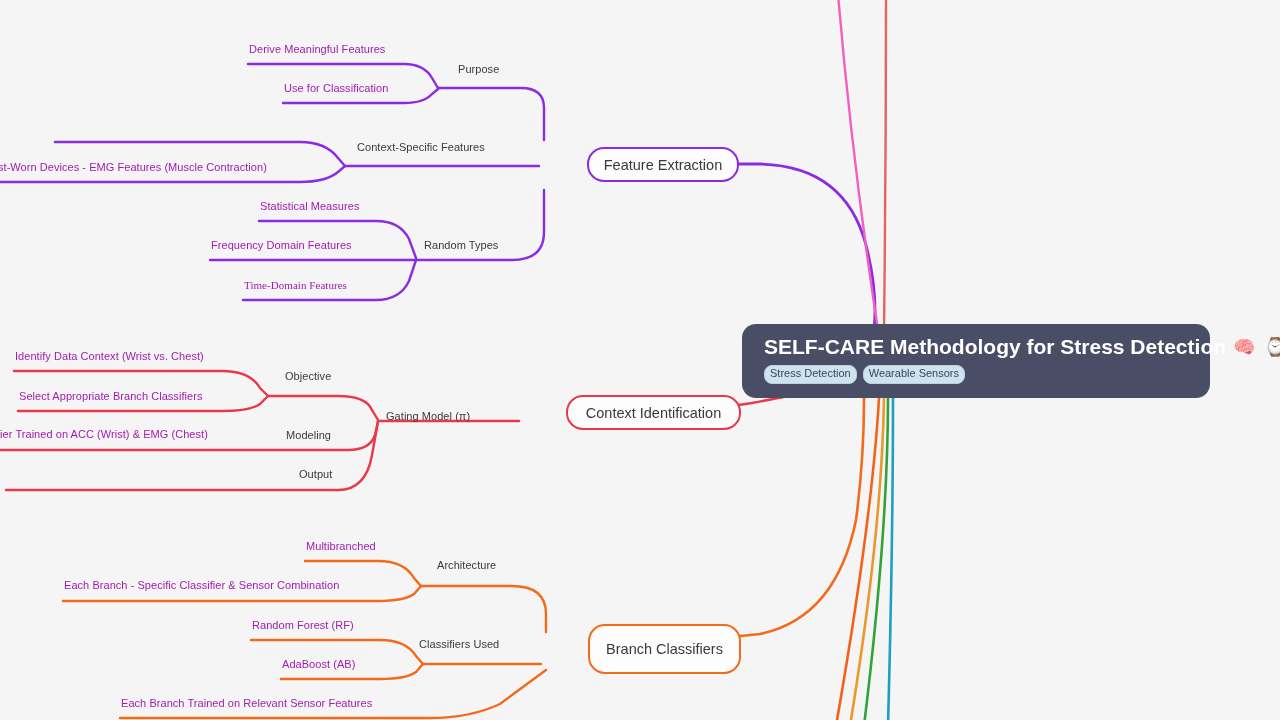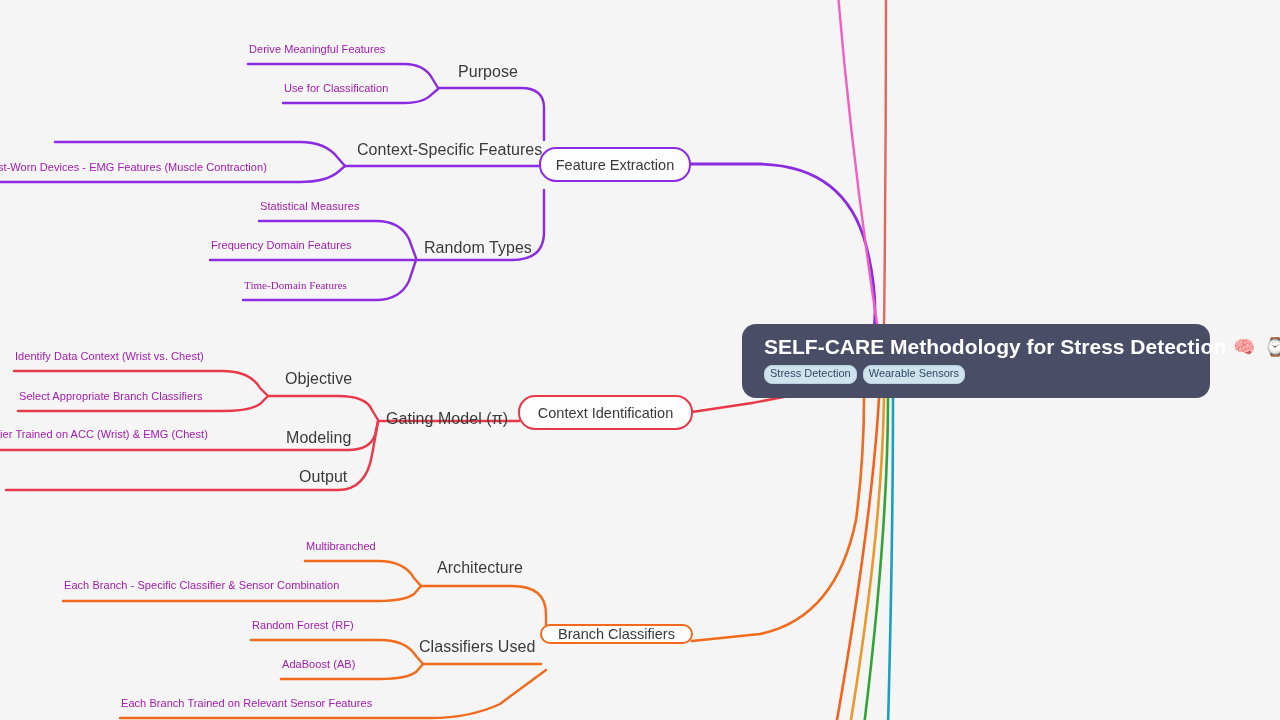--- a/index.html
+++ b/index.html
@@ -32,37 +32,38 @@
   .leaf-label {
     position: absolute;
     font-size: 11px;
     color: #a21caf;
     white-space: nowrap;
     line-height: 1.1;
     letter-spacing: 0.05px;
   }
   .mid-label {
     position: absolute;
-    font-size: 16px;
+    font-size: 11px;
     color: #3a3a3a;
     white-space: nowrap;
     line-height: 1.1;
     letter-spacing: 0.05px;
   }
   .node-box {
     position: absolute;
     background: #fdfdfd;
     border-radius: 17px;
     display: flex;
     align-items: center;
     justify-content: center;
     font-size: 14.5px;
     color: #3a3a3a;
     white-space: nowrap;
     box-sizing: border-box;
+    margin-left: 48px;
   }
   .node-box.purple { border: 2.6px solid #8b2be2; }
   .node-box.red    { border: 2.6px solid #e8394a; }
   .node-box.orange { border: 2.6px solid #f26a1b; }
 
   #root-node {
     position: absolute;
     left: 742px;
     top: 324px;
     width: 468px;
@@ -170,21 +171,21 @@
   </div>
 
   <div class="node-box purple" style="left:539px; top:147px; width:152px; height:35px;">
     <span>Feature Extraction</span>
   </div>
 
   <div class="node-box red" style="left:518px; top:395px; width:175px; height:35px;">
     <span>Context Identification</span>
   </div>
 
-  <div class="node-box orange" style="left:540px; top:624px; width:153px; height:20px;">
+  <div class="node-box orange" style="left:540px; top:624px; width:153px; height:50px;">
     <span>Branch Classifiers</span>
   </div>
 
   <div class="leaf-label" style="left:249px; top:43px;">Derive Meaningful Features</div>
   <div class="leaf-label" style="left:284px; top:82px;">Use for Classification</div>
   <div class="mid-label" style="left:458px; top:63px;">Purpose</div>
 
   <div class="leaf-label" style="left:-2px; top:161px;">st-Worn Devices - EMG Features (Muscle Contraction)</div>
   <div class="mid-label" style="left:357px; top:141px;">Context-Specific Features</div>
 

